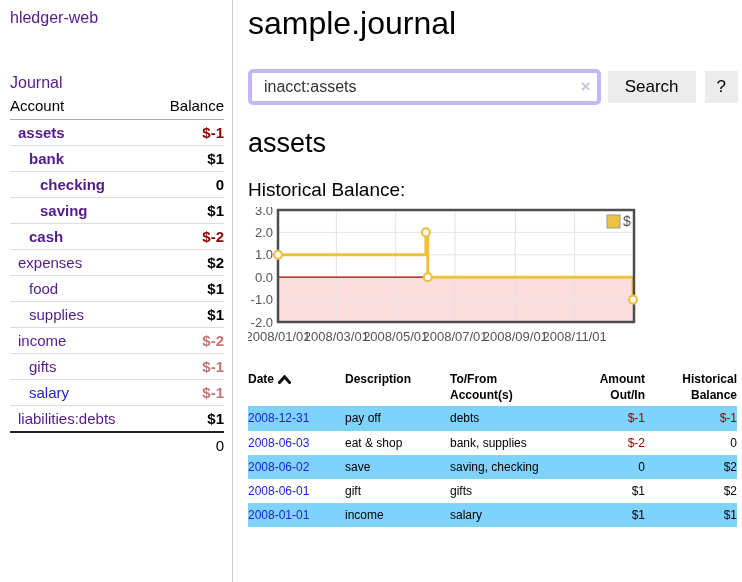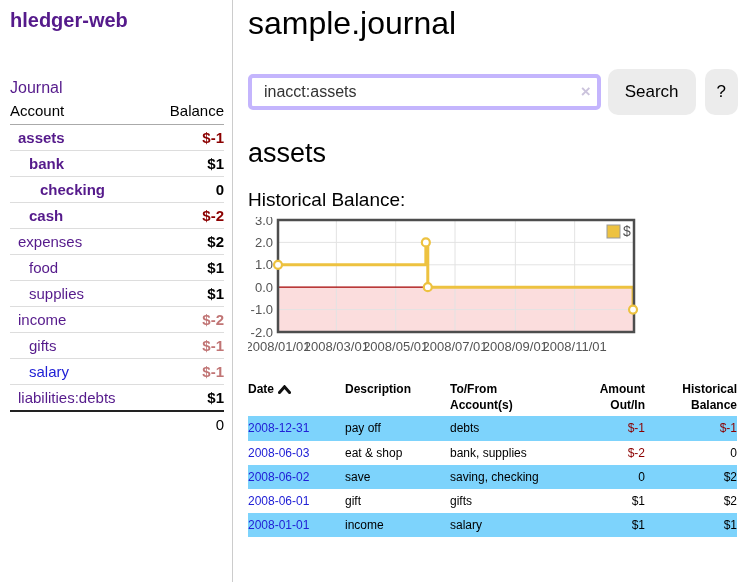--- a/index.html
+++ b/index.html
@@ -12,21 +12,21 @@
     overflow: hidden;
   }
 
   
   .sidebar {
     position: absolute; left: 0; top: 0;
     width: 233px; height: 582px;
     border-right: 1px solid #ccc;
     padding: 9px 8px 0 10px;
   }
-  .brand { display: inline-block; color: #551a8b; font-size: 20px; text-decoration: none; font-weight: bold; }
+  .brand { display: inline-block; color: #551a8b; font-size: 16px; text-decoration: none; }
   .nav-journal { display: inline-block; margin-top: 47px; color: #551a8b; font-size: 16px; text-decoration: none; }
   table.accounts { width: 100%; border-collapse: collapse; margin-top: 1px; font-size: 15px; }
   table.accounts th { font-weight: 400; text-align: left; padding: 4px 0 5px 0; border-bottom: 1px solid #aaa; }
   table.accounts th.num { text-align: right; }
   table.accounts td { padding: 4px 0; border-bottom: 1px solid #ddd; }
   table.accounts td.bal { text-align: right; font-weight: bold; white-space: nowrap; }
   table.accounts tr.total td { border-bottom: none; border-top: 2px solid #222; font-weight: 400; }
   .acct-link { text-decoration: none; color: #551a8b; }
   .acct-link.blue { color: #2121d6; }
   .strong .acct-link { font-weight: bold; }
@@ -46,21 +46,21 @@
     font-size: 16px; color: #333;
     padding: 0 30px 0 12px;
     outline: none;
   }
   .clear-x {
     position: absolute; right: 10px; top: 8px;
     color: #cbc3dc; font-size: 17px; font-weight: bold;
     cursor: pointer; line-height: 20px;
   }
   .btn {
-    height: 46px; border: none; border-radius: 10px;
+    height: 32px; border: none; border-radius: 0;
     background: #ececec; color: #000;
     font-family: "Liberation Sans", sans-serif;
     font-size: 17px; cursor: pointer;
   }
   .btn.search { margin-left: 7px; padding: 0 17px; }
   .btn.help { margin-left: 9px; padding: 0 12px; }
 
   h2.account-heading { font-size: 27px; font-weight: 400; margin: 23px 0 0 0; }
   .hb-label { font-size: 19px; font-weight: normal; margin: 20px 0 6px 0; }
 
@@ -105,20 +105,24 @@
     <tr class="strong">
       <td class="acct" style="padding-left: 19px;"><a href="#" class="acct-link">bank</a></td>
       <td class="bal">$1</td>
     </tr>
 
     <tr class="strong">
       <td class="acct" style="padding-left: 30px;"><a href="#" class="acct-link">checking</a></td>
       <td class="bal">0</td>
     </tr>
 
+    <tr class="strong">
+      <td class="acct" style="padding-left: 30px;"><a href="#" class="acct-link">saving</a></td>
+      <td class="bal">$1</td>
+    </tr>
 
     <tr class="strong">
       <td class="acct" style="padding-left: 19px;"><a href="#" class="acct-link">cash</a></td>
       <td class="bal neg">$-2</td>
     </tr>
 
     <tr>
       <td class="acct" style="padding-left: 8px;"><a href="#" class="acct-link">expenses</a></td>
       <td class="bal">$2</td>
     </tr>

